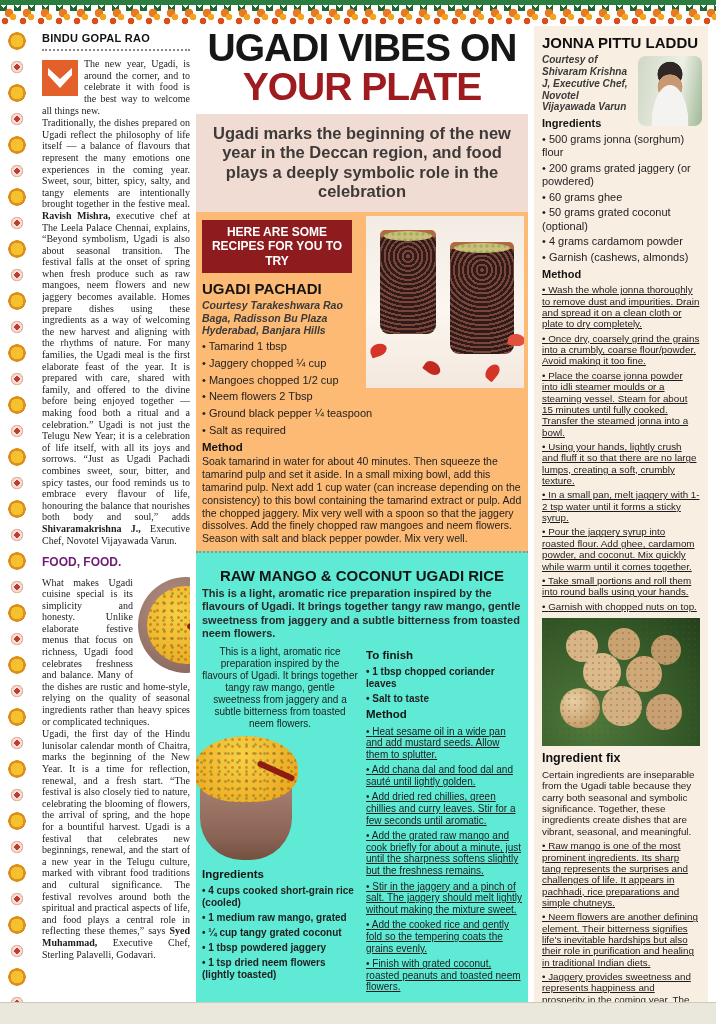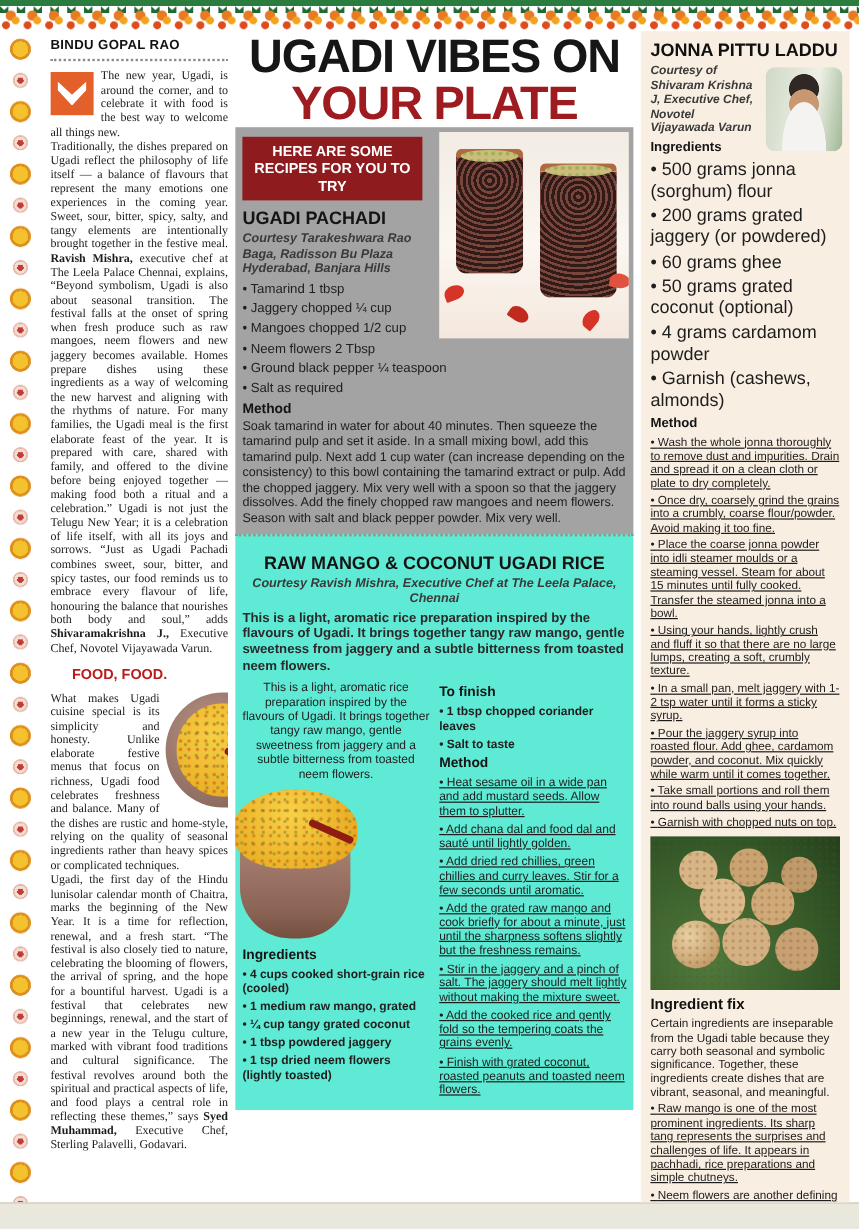--- a/index.html
+++ b/index.html
@@ -28,37 +28,37 @@
   .col-center { position:absolute; left:196px; top:28px; width:332px; height:974px; overflow:hidden; }
   .col-right { position:absolute; left:534px; top:26px; width:174px; height:976px; overflow:hidden;
     background:#f9eee2; padding:8px 8px 0; }
 
   
   .byline { font:bold 11px/1.2 "Liberation Sans", sans-serif; letter-spacing:.3px; color:#111;
     border-bottom:2px dotted #8a8a8a; padding-bottom:4px; margin-bottom:7px; }
   .dropcap { float:left; width:36px; height:36px; background:#e4602a; margin:2px 6px 1px 0; display:flex; align-items:center; justify-content:center; }
   .article { font-family:"Liberation Serif", serif; font-size:10px; line-height:1.16; color:#1c1c1c; text-align:justify; }
   .article p { margin-bottom:1px; }
-  .subhead { font:bold 12px/1.2 "Liberation Sans", sans-serif; color:#b91c1c; margin:9px 18px 7px; }
+  .subhead { font:bold 12px/1.2 "Liberation Sans", sans-serif; color:#701a75; margin:9px 0 7px; }
   .ricebowl-small { float:right; width:96px; height:96px; margin:0 -44px 2px 5px; position:relative; }
   .bowl-rim { position:absolute; inset:0; border-radius:50%; background:radial-gradient(circle at 40% 35%, #b79387, #8d6a5e 75%); }
   .bowl-rice { position:absolute; inset:9px; border-radius:50%;
     background:
       radial-gradient(circle, rgba(187,84,23,.55) 1px, transparent 1.8px) 0 0/7px 7px,
       radial-gradient(circle, rgba(90,120,40,.5) 1px, transparent 1.6px) 3px 3px/9px 9px,
       radial-gradient(circle at 40% 35%, #f6d044, #e9ab22 80%); }
   .chilli { position:absolute; width:34px; height:6px; border-radius:3px; background:#8e1c10; transform:rotate(24deg); right:14px; top:52px; }
 
   
   .headline { text-align:center; font:bold 39px/1.0 "Liberation Sans", sans-serif; letter-spacing:-1px; color:#161616; }
   .headline .line2 { color:#9e1b20; }
   .standfirst { margin-top:8px; background:#f0dcd2; color:#3d3a38; text-align:center;
     font:bold 16.5px/1.18 "Liberation Sans", sans-serif; padding:10px 6px; }
   .section { position:relative; }
-  .section-pachadi { background:#a3a3a3; padding:8px 6px 6px; }
+  .section-pachadi { background:#fdba74; padding:8px 6px 6px; }
   .banner { display:inline-block; background:#8e1c1f; color:#fff; text-align:center;
     font:bold 12px/1.2 "Liberation Sans", sans-serif; padding:5px 9px; max-width:150px; }
   .pachadi-photo { float:right; width:158px; height:172px; margin:-4px -2px 4px 8px; position:relative;
     background:linear-gradient(#f2ece4, #fbf6f0 55%, #f4e8de); overflow:hidden; }
   .cup { position:absolute; border-radius:5px 5px 9px 9px;
     background:repeating-radial-gradient(circle at 50% 20%, #7a463c 0 2px, #311b19 2px 4.5px);
     border-top:7px solid #b06a42; }
   .cup.c1 { left:14px; top:14px; width:56px; height:104px; }
   .cup.c2 { left:84px; top:26px; width:64px; height:112px; }
   .cup::after { content:""; position:absolute; left:4px; right:4px; top:-6px; height:10px; border-radius:50%;
@@ -96,21 +96,21 @@
   
   .jonna-title { font:bold 15px/1.15 "Liberation Sans", sans-serif; color:#101010; margin-bottom:3px; }
   .chef-jonna { float:right; width:64px; height:70px; border-radius:8px; margin:2px -2px 2px 5px; overflow:hidden;
     background:
       radial-gradient(ellipse at 50% 97%, #f4f3f1 0 40%, transparent 41%),
       radial-gradient(circle at 50% 44%, #c79871 0 24%, transparent 25%),
       radial-gradient(circle at 50% 26%, #2f2824 0 20%, transparent 21%),
       linear-gradient(100deg, #cfd8c6, #eef0e6 60%, #9fb896); }
   .col-right .courtesy { font-size:10px; }
   .col-right .label { font-size:11px; margin:4px 0 1px; }
-  .col-right ul.ing li { font-size:15px; margin:2.5px 0; }
+  .col-right ul.ing li { font-size:11px; margin:2.5px 0; }
   ul.method-list { list-style:none; }
   ul.method-list li { font:9.8px/1.16 "Liberation Sans", sans-serif; color:#1d1d1d; margin:3px 0;text-decoration:underline; }
   ul.method-list li::before { content:"• "; }
   .rice-cols ul.method-list li { font-size:10px; margin:4px 0; }
   .laddu-photo { width:100%; height:128px; margin:6px 0 5px; position:relative; overflow:hidden;
     background:radial-gradient(circle at 30% 80%, #4f7a3c, #2f5526 70%, #23401c); }
   .laddu-photo .ball { position:absolute; left:18px; top:70px; width:40px; height:40px; border-radius:50%;
     background:radial-gradient(circle at 35% 32%, #e9d0a4, #c49d6b 75%, #a8814f);
     box-shadow:42px -2px 0 0 #d4b183, 84px 4px 0 -2px #c7a173, 22px -36px 0 -1px #dcba8b,
       64px -34px 0 -2px #cfa978, 2px -62px 0 -4px #d7b586, 44px -64px 0 -4px #c9a372, 86px -58px 0 -5px #bf9a6b; }
@@ -148,20 +148,21 @@
       </p>
       <p><span>Ugadi, the first day of the Hindu lunisolar calendar month of Chaitra, marks the beginning of the New Year. It is a time for reflection, renewal, and a fresh start. “The festival is also closely tied to nature, celebrating the blooming of flowers, the arrival of spring, and the hope for a bountiful harvest. Ugadi is a festival that celebrates new beginnings, renewal, and the start of a new year in the Telugu culture, marked with vibrant food traditions and cultural significance. The festival revolves around both the spiritual and practical aspects of life, and food plays a central role in reflecting these themes,” says </span><b>Syed Muhammad,</b><span> Executive Chef, Sterling Palavelli, Godavari.</span></p>
     </div>
   </div>
 
   <div class="col-center">
     <div class="headline">
       <div>UGADI VIBES ON</div>
       <div class="line2">YOUR PLATE</div>
     </div>
+    <div class="standfirst">Ugadi marks the beginning of the new year in the Deccan region, and food plays a deeply symbolic role in the celebration</div>
 
     <div class="section section-pachadi">
       <div class="pachadi-photo">
         <div class="cup c1"></div>
         <div class="cup c2"></div>
         <div class="petal p1"></div>
         <div class="petal p2"></div>
         <div class="petal p3"></div>
         <div class="petal p4"></div>
       </div>
@@ -175,21 +176,20 @@
           <li>Neem flowers 2 Tbsp</li>
           <li>Ground black pepper ¼ teaspoon</li>
           <li>Salt as required</li>
         </ul>
       <div class="label">Method</div>
       <p class="method-par">Soak tamarind in water for about 40 minutes. Then squeeze the tamarind pulp and set it aside. In a small mixing bowl, add this tamarind pulp. Next add 1 cup water (can increase depending on the consistency) to this bowl containing the tamarind extract or pulp. Add the chopped jaggery. Mix very well with a spoon so that the jaggery dissolves. Add the finely chopped raw mangoes and neem flowers. Season with salt and black pepper powder. Mix very well.</p>
     </div>
 
     <div class="section section-rice dotted-div">
       <h3 class="recipe-title center-text">RAW MANGO &amp; COCONUT UGADI RICE</h3>
-      <div class="courtesy center-text">Courtesy Ravish Mishra, Executive Chef at The Leela Palace, Chennai</div>
       <p class="intro">This is a light, aromatic rice preparation inspired by the flavours of Ugadi. It brings together tangy raw mango, gentle sweetness from jaggery and a subtle bitterness from toasted neem flowers.</p>
       <div class="rice-cols">
         <div class="sub">
           <p class="intro2">This is a light, aromatic rice preparation inspired by the flavours of Ugadi. It brings together tangy raw mango, gentle sweetness from jaggery and a subtle bitterness from toasted neem flowers.</p>
           <div class="ricebowl-big">
             <div class="pot"></div>
             <div class="heap"></div>
             <div class="chilli"></div>
           </div>
           <div class="label">Ingredients</div>

